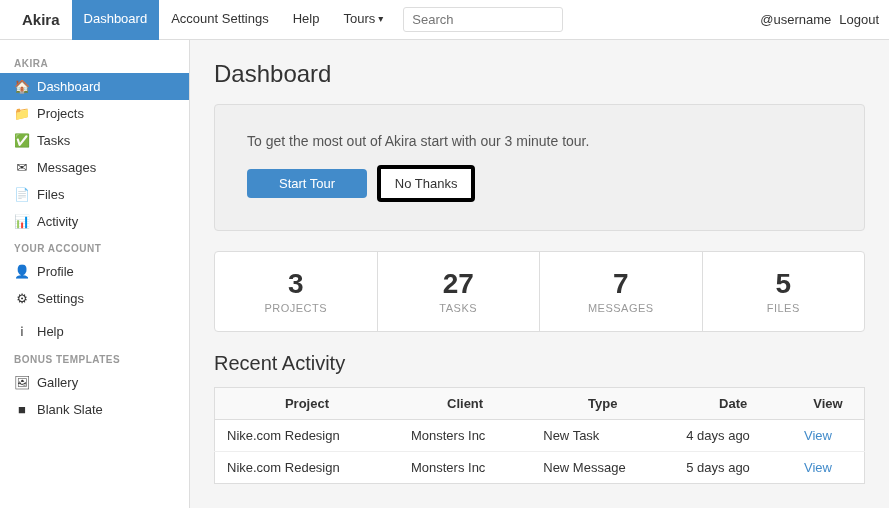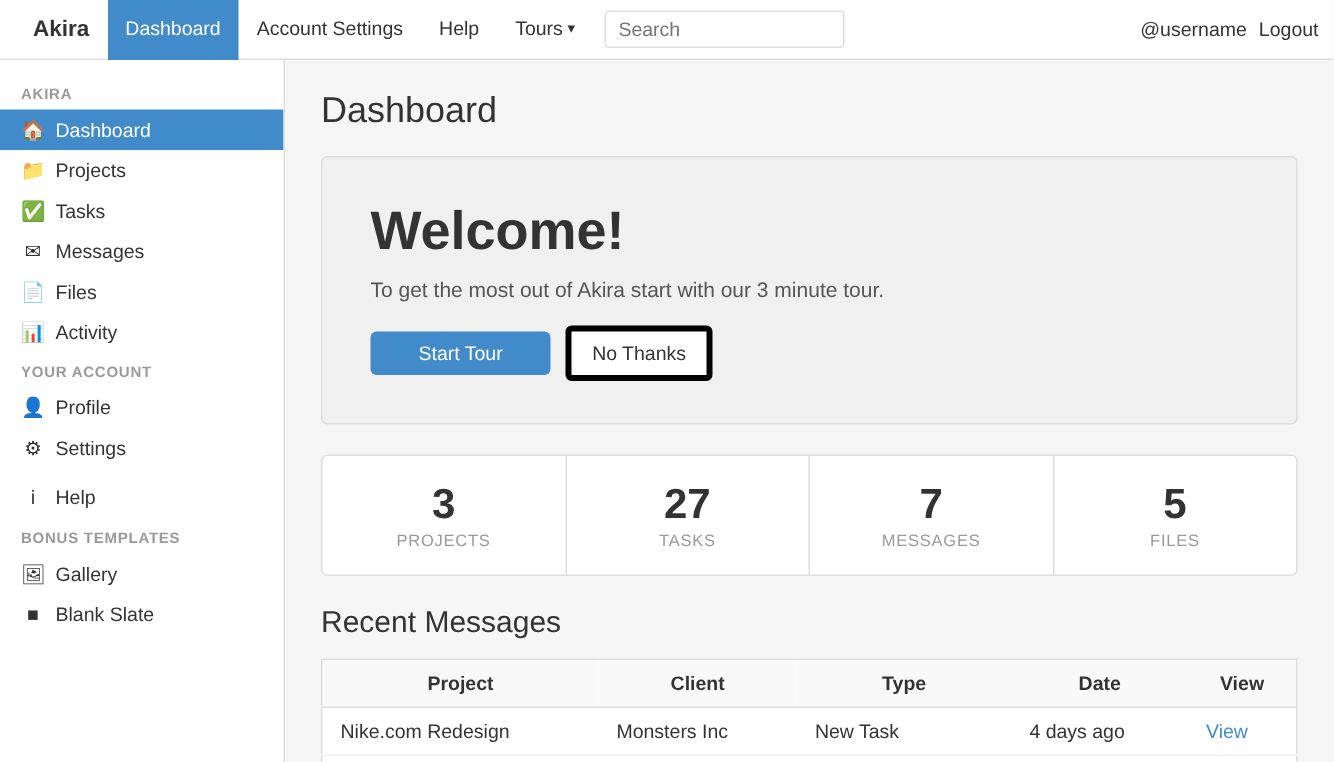--- a/index.html
+++ b/index.html
@@ -292,21 +292,20 @@
       <span>Blank Slate</span>
     </div>
 
   </aside>
 
   <main class="main">
 
     <h1 class="page-title">Dashboard</h1>
 
     <div class="welcome-card">
-      <div class="welcome-heading">Welcome!</div>
       <div class="welcome-text">To get the most out of Akira start with our 3 minute tour.</div>
       <button class="btn-primary">Start Tour</button>
       <button class="btn-default">No Thanks</button>
     </div>
 
     <div class="stats-row">
       <div class="stat-item">
         <span class="stat-number">3</span>
         <span class="stat-label">PROJECTS</span>
       </div>
@@ -317,21 +316,21 @@
       <div class="stat-item">
         <span class="stat-number">7</span>
         <span class="stat-label">MESSAGES</span>
       </div>
       <div class="stat-item">
         <span class="stat-number">5</span>
         <span class="stat-label">FILES</span>
       </div>
     </div>
 
-    <h2 class="section-title">Recent Messages</h2>
+    <h2 class="section-title">Recent Activity</h2>
     <table class="activity-table">
       <thead>
         <tr>
           <th>Project</th>
           <th>Client</th>
           <th>Type</th>
           <th>Date</th>
           <th>View</th>
         </tr>
       </thead>

